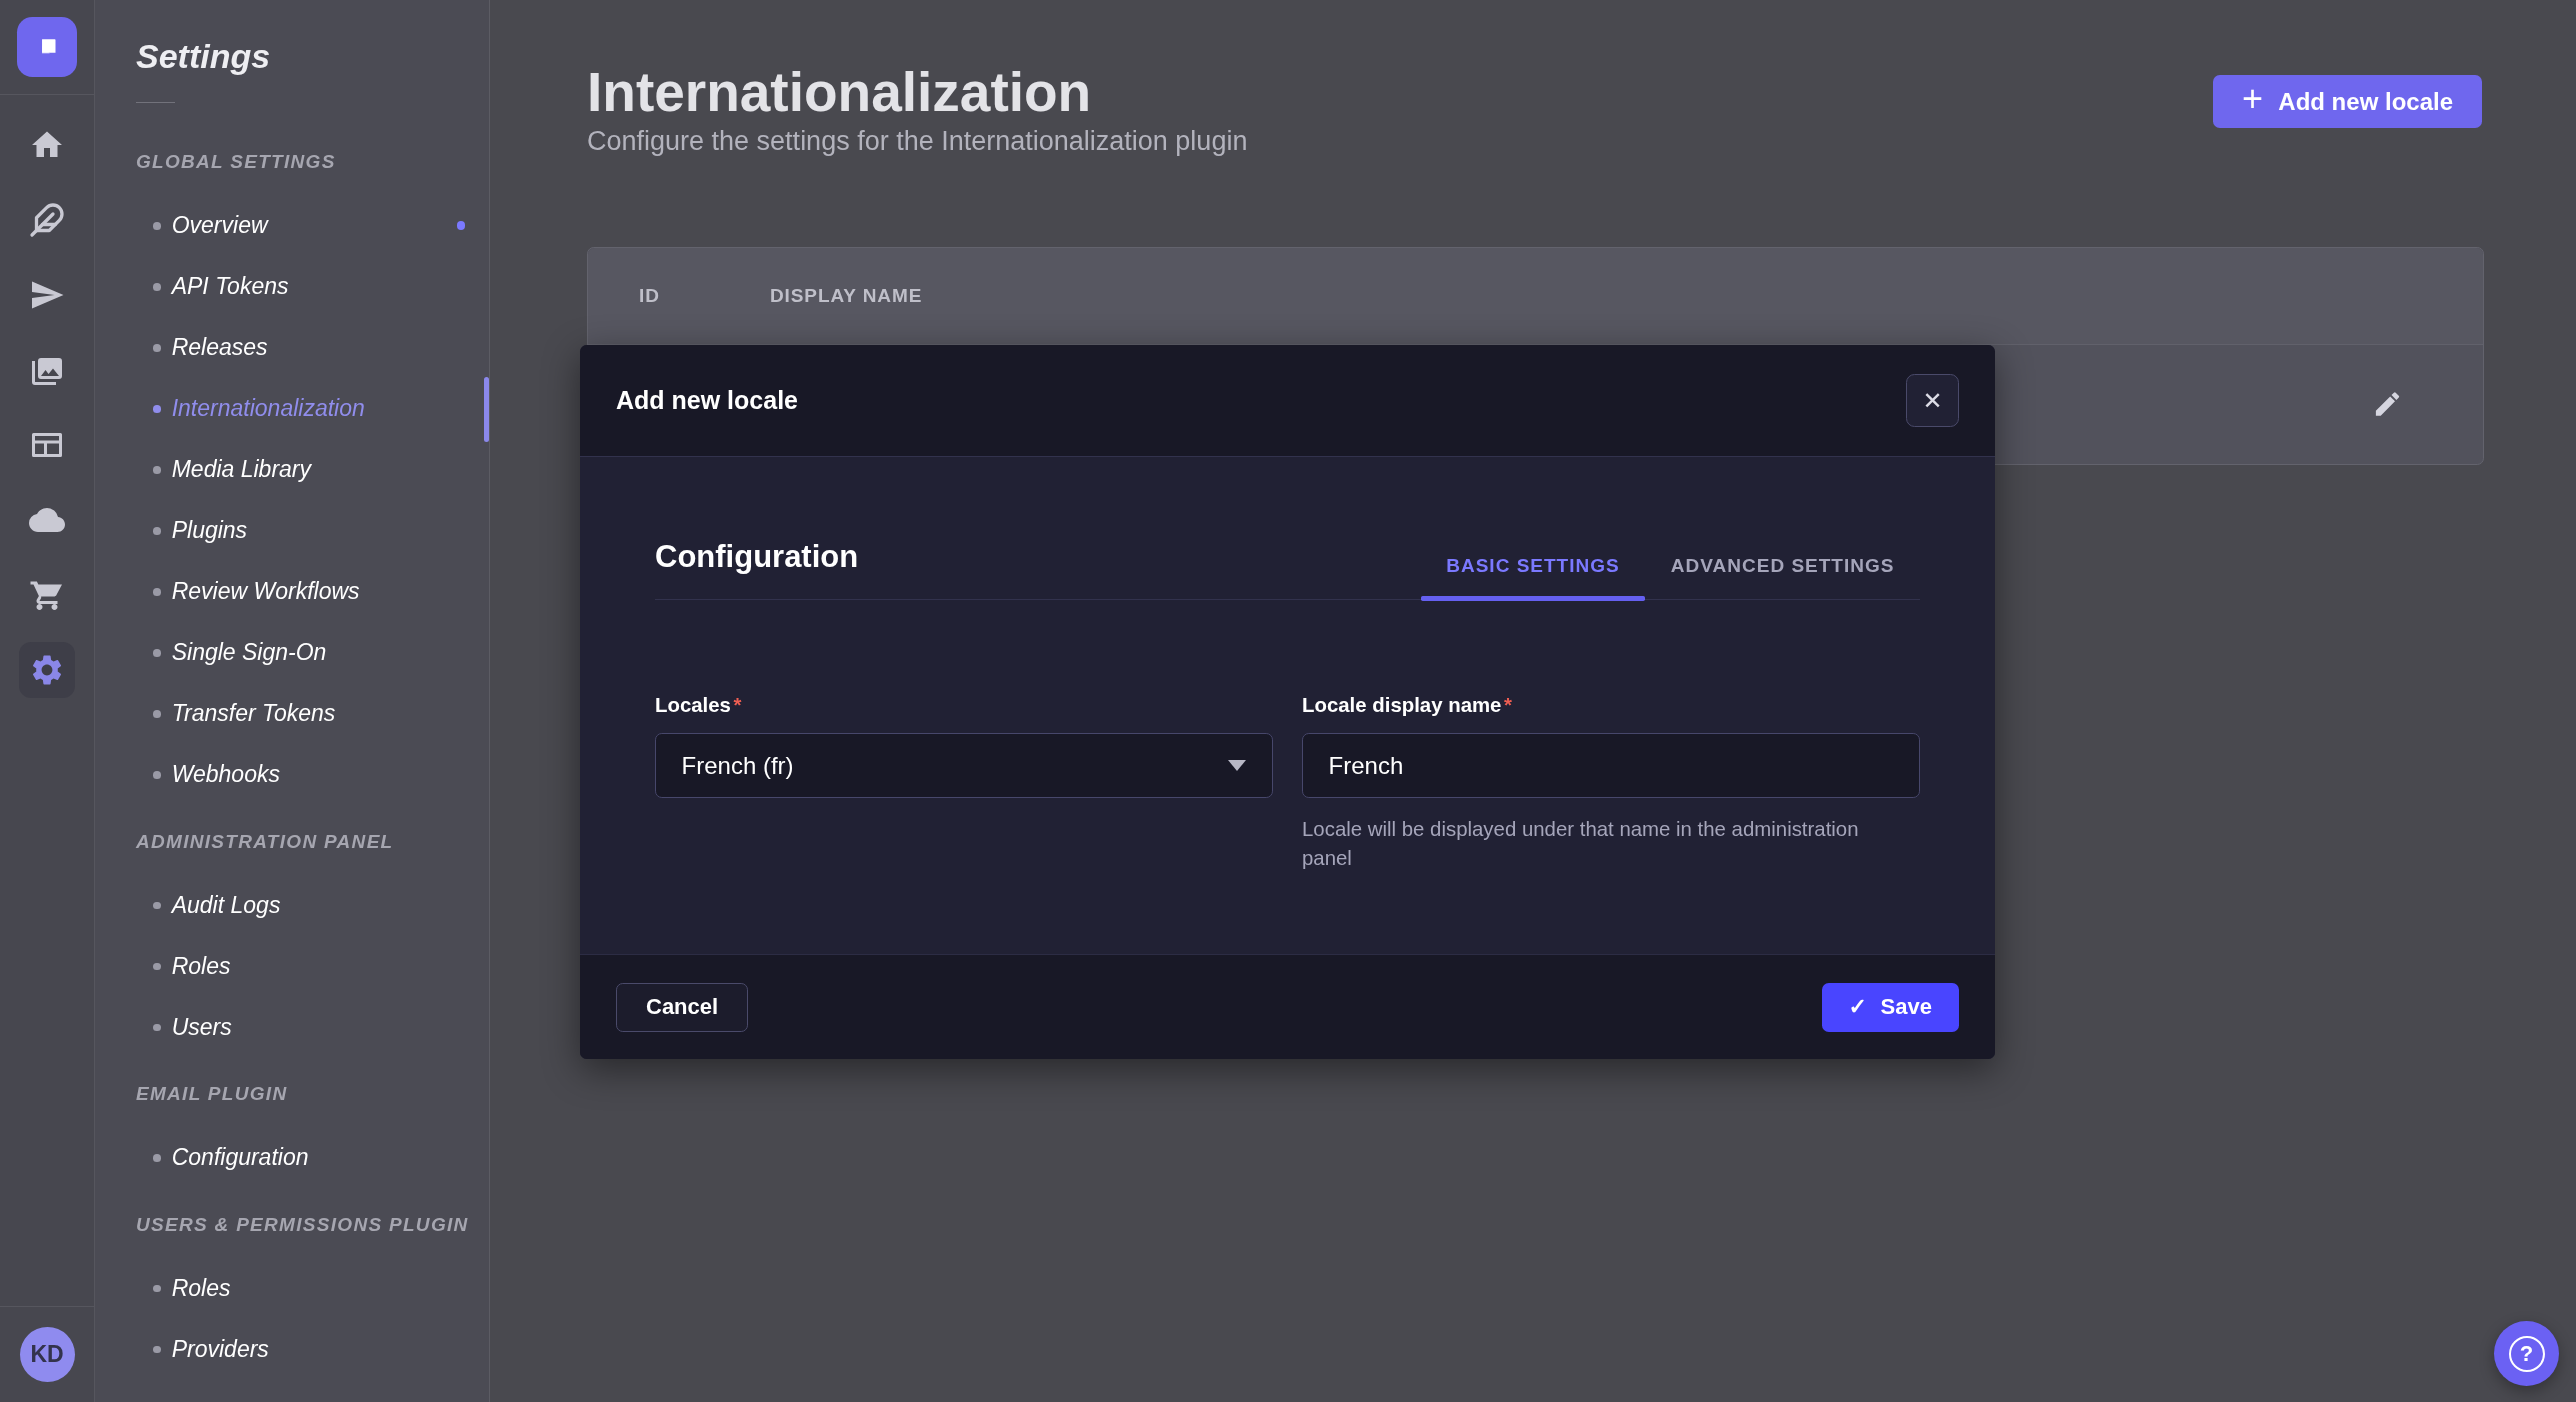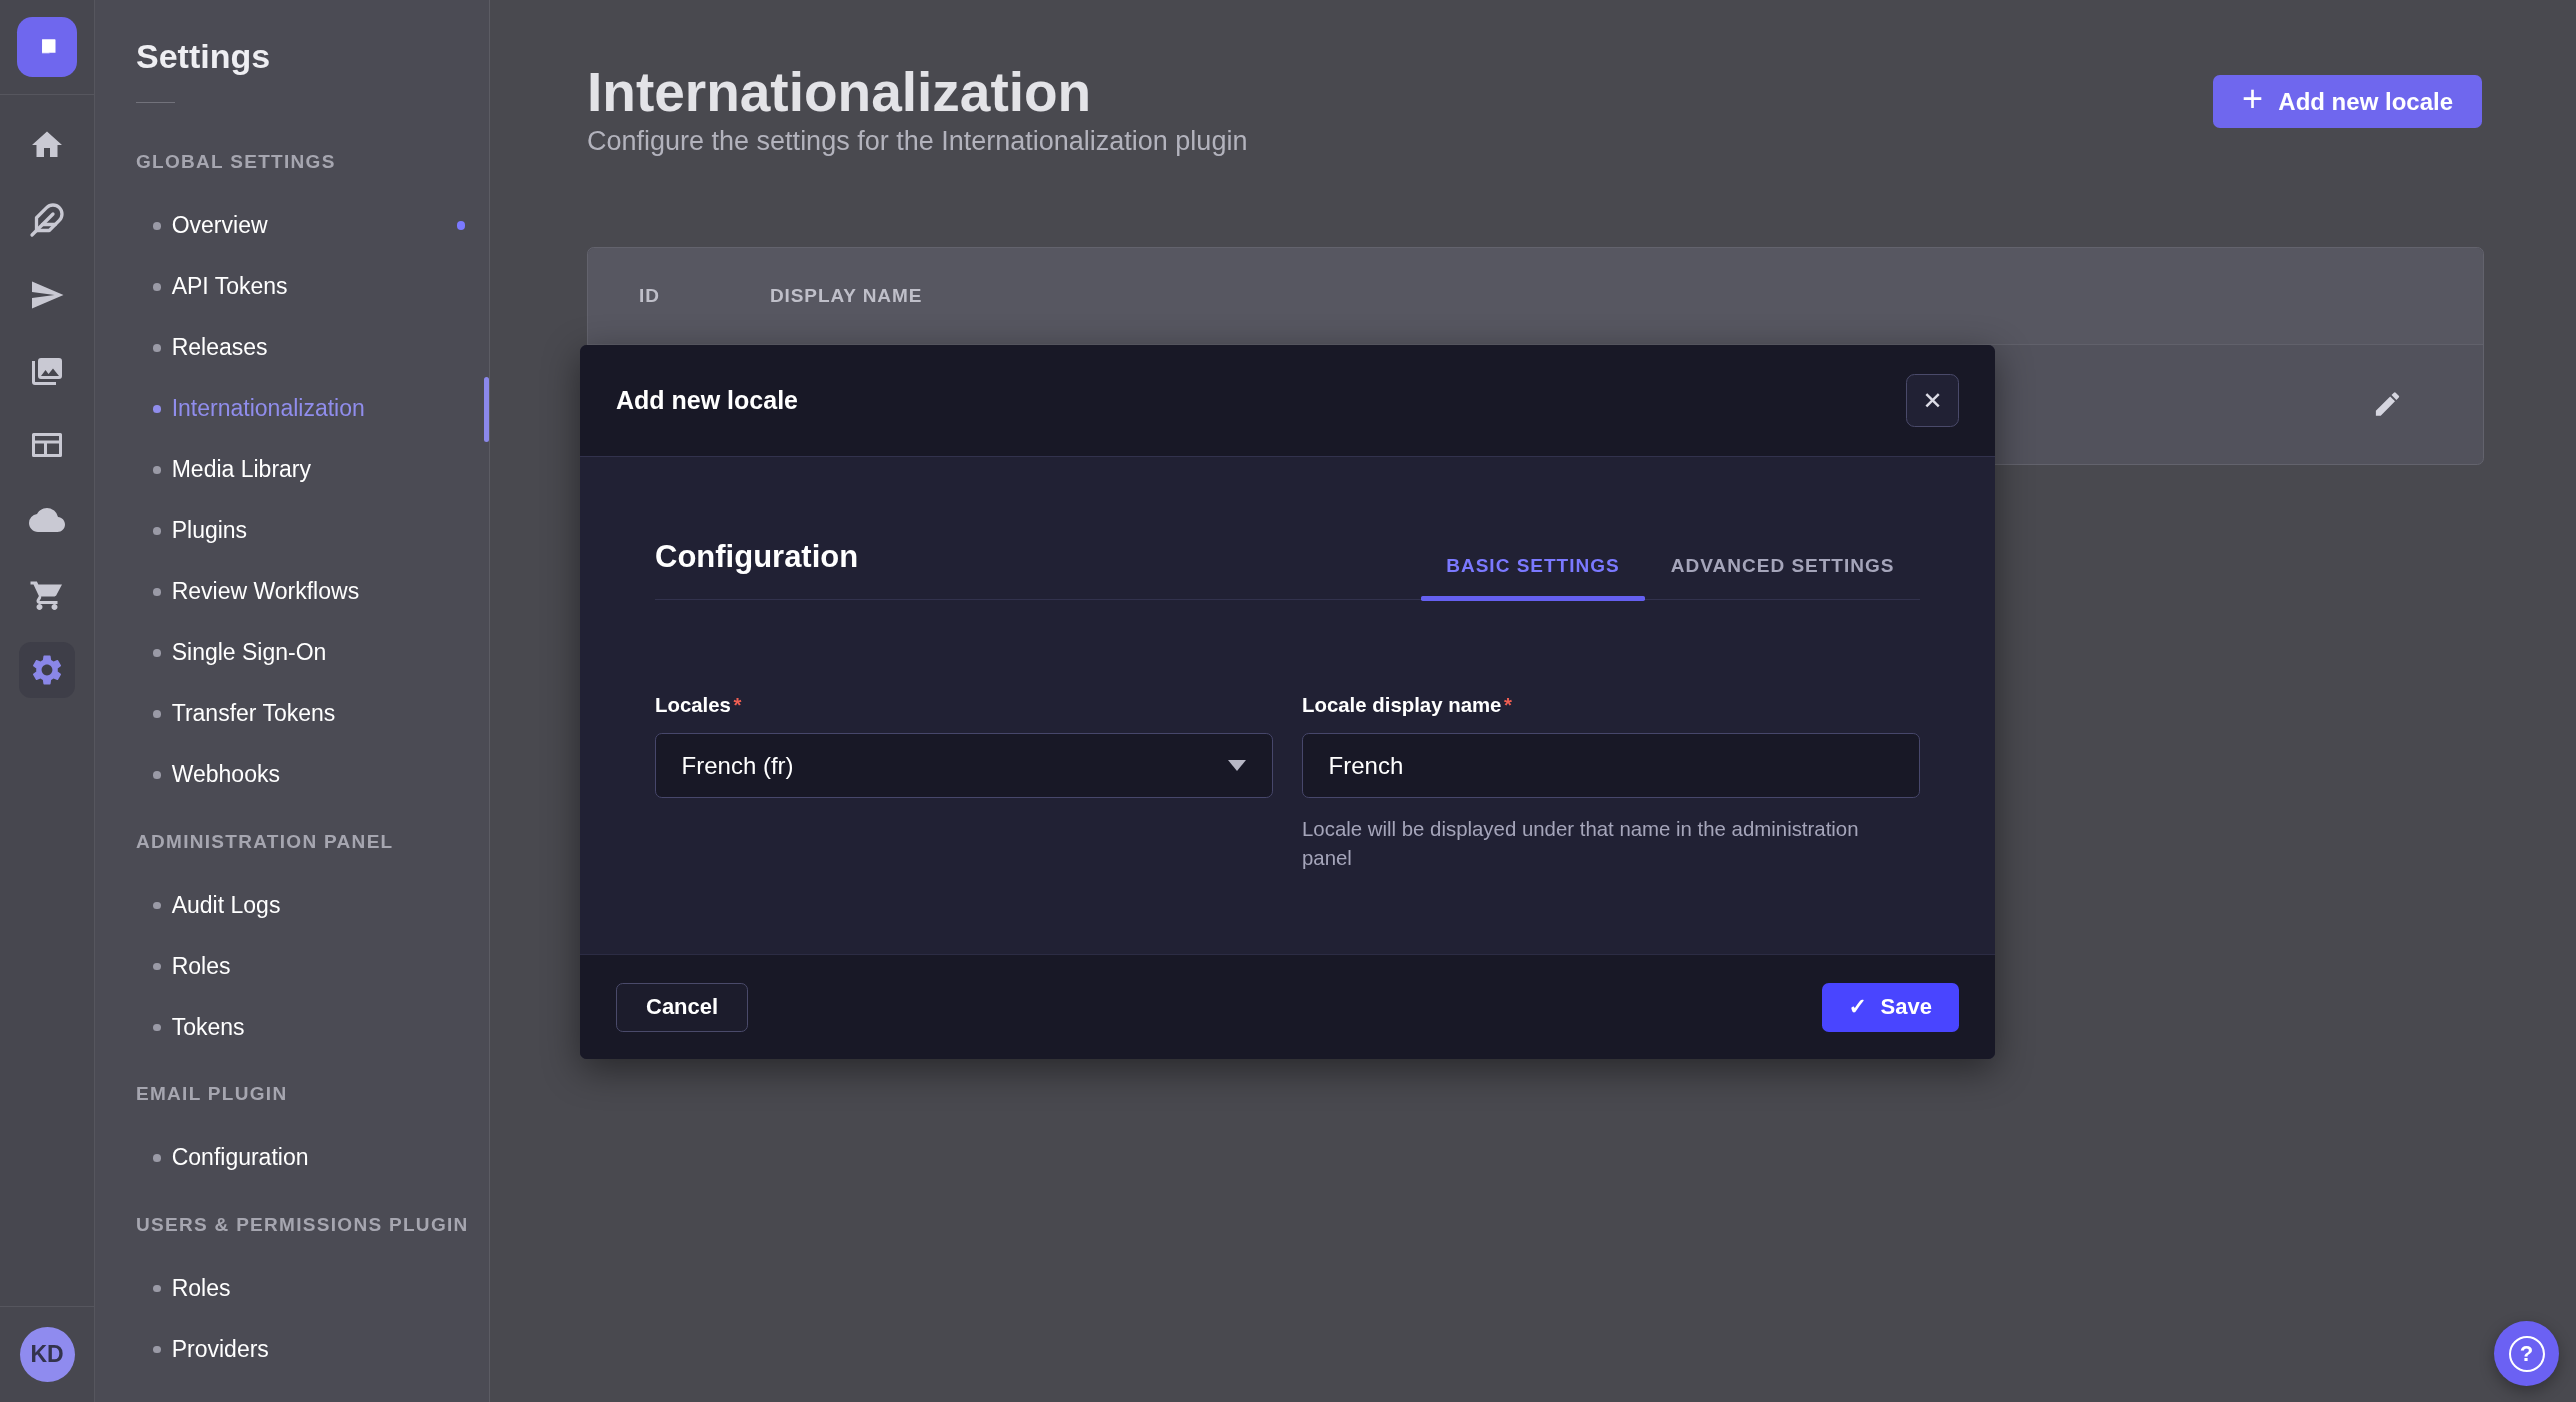--- a/index.html
+++ b/index.html
@@ -22,21 +22,21 @@
                     display: flex; align-items: center; justify-content: center; }
   .rail-item.active svg { fill: #8a87e8; }
   .rail-bottom { margin-top: auto; width: 100%; height: 96px; border-top: 0.9px solid #56565e;
                  display: flex; align-items: center; justify-content: center; }
   .avatar { width: 55px; height: 55px; border-radius: 50%; background: #8f8bef; color: #33334c;
             font-size: 23px; font-weight: bold; display: flex; align-items: center; justify-content: center; cursor: pointer; }
 
   
   .panel { position: absolute; left: 95px; top: 0; bottom: 0; width: 395px; background: #4b4b54;
            border-right: 0.9px solid #5c5c64; overflow: hidden; }
-  .panel-inner { padding: 37px 0 0 41px; }
+  .panel-inner { padding: 37px 0 0 41px; font-style: italic; }
   .panel-title { font-size: 34px; font-weight: 600; color: #eeeef2; }
   .title-rule { width: 39px; height: 1.7px; background: #72727b; margin-top: 25.6px; }
   .section-label { margin-top: 48px; font-size: 19px; font-weight: 700; letter-spacing: 1.3px; color: #a6a6b0; }
   .section-label.later { margin-top: 25.6px; }
   .nav { list-style: none; margin-top: 22px; }
   .nav-item { position: relative; height: 61px; display: flex; align-items: center; padding-left: 17px;
               font-size: 23px; color: #ffffff; cursor: pointer; }
   .bullet { width: 7.7px; height: 7.7px; border-radius: 50%; background: #9a9aa6; margin-right: 11px; flex: none; }
   .nav-item.active { color: #908dec; }
   .nav-item.active .bullet { background: #908dec; }
@@ -235,21 +235,21 @@
         <li class="nav-item">
           <span class="bullet"></span>
           <span>Audit Logs</span>
         </li>
         <li class="nav-item">
           <span class="bullet"></span>
           <span>Roles</span>
         </li>
         <li class="nav-item">
           <span class="bullet"></span>
-          <span>Tokens</span>
+          <span>Users</span>
         </li>
       </ul>
 
       <div class="section-label later">EMAIL PLUGIN</div>
       <ul class="nav">
         <li class="nav-item">
           <span class="bullet"></span>
           <span>Configuration</span>
         </li>
       </ul>

